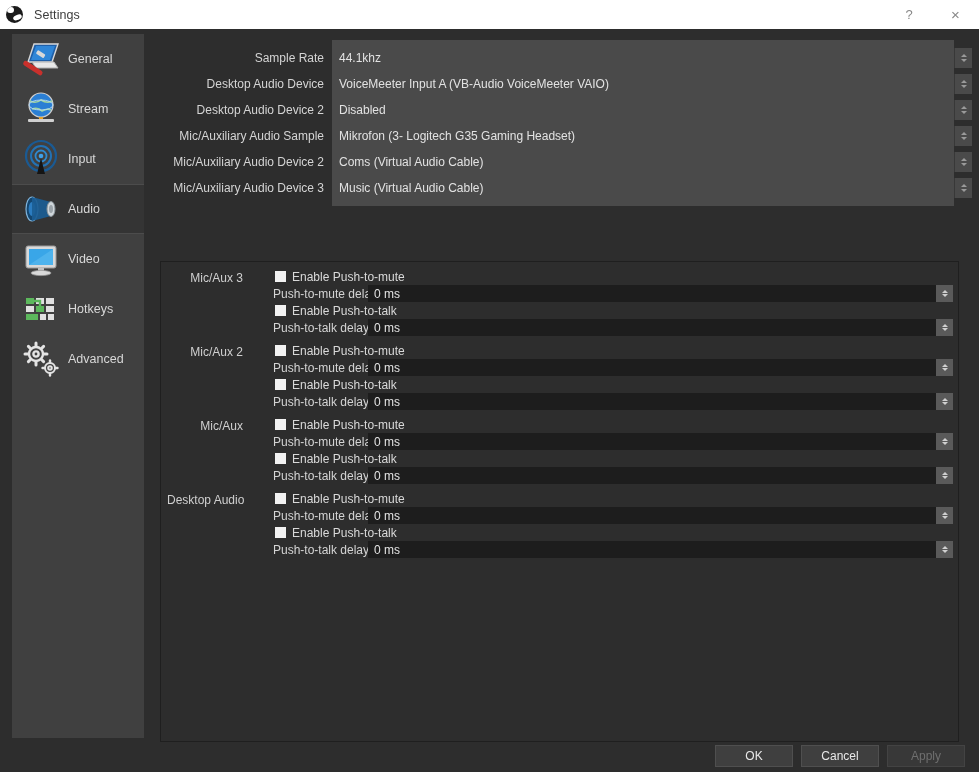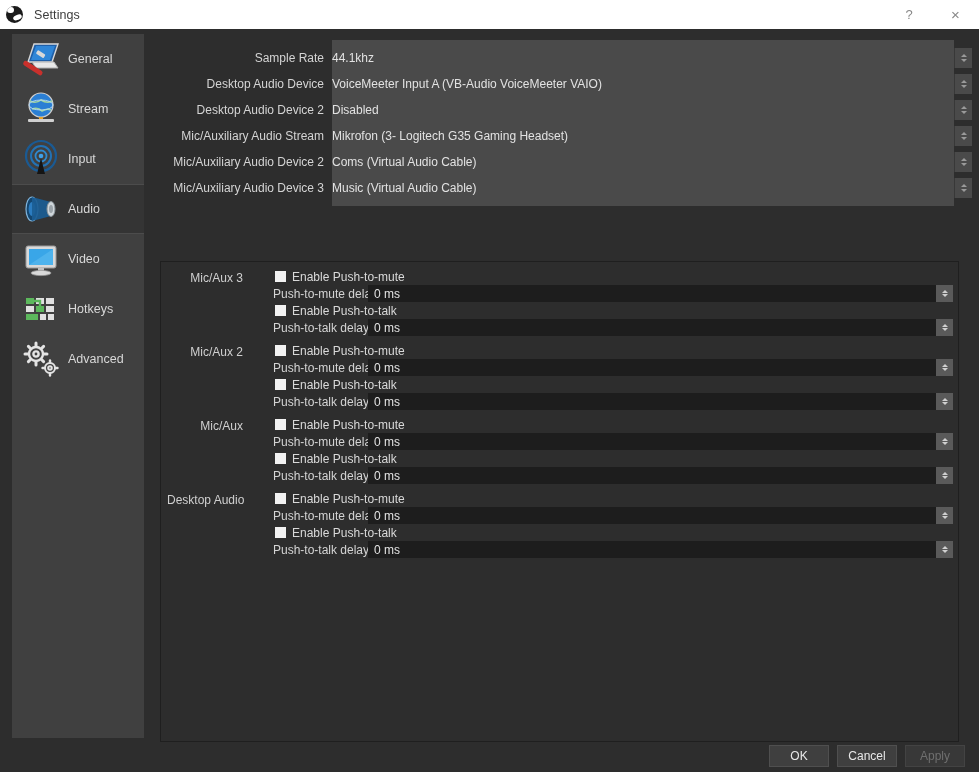--- a/index.html
+++ b/index.html
@@ -91,21 +91,21 @@
     display: flex; align-items: center; height: 20px; margin-bottom: 6px;
   }
   .combo-label {
     width: 172px; flex: 0 0 auto; text-align: right;
     font-size: 12px; color: #d4d4d4; padding-right: 8px;
     white-space: nowrap;
   }
   .combo-box {
     flex: 1 1 auto; height: 36px; background: #4a4a4a;
     display: flex; align-items: center;
-    padding-left: 0; font-size: 12px; color: #e2e2e2;
+    padding-left: 7px; font-size: 12px; color: #e2e2e2;
     white-space: nowrap; overflow: hidden;
   }
   .combo-arrow {
     width: 18px; height: 20px; flex: 0 0 auto;
     background: #4a4a4a; border-left: 1px solid #383838;
     display: flex; flex-direction: column;
     align-items: center; justify-content: center; gap: 2px;
   }
   .chev { width: 0; height: 0; }
   .chev.up { border-left: 3.5px solid transparent; border-right: 3.5px solid transparent; border-bottom: 3.5px solid #9a9a9a; }
@@ -160,21 +160,21 @@
 
   
   .footer {
     position: absolute; left: 0; top: 714px; width: 979px; height: 58px;
   }
   .btn-row {
     position: absolute; right: 14px; top: 31px;
     display: flex; gap: 8px;
   }
   .dlg-btn {
-    width: 60px; height: 22px;
+    width: 78px; height: 22px;
     background: #3f3f3f; border: 1px solid #4f4f4f;
     color: #e8e8e8; font-size: 12px;
     display: flex; align-items: center; justify-content: center;
   }
   .dlg-btn.disabled { color: #6f6f6f; background: #383838; border-color: #434343; }
 </style>
 </head>
 <body>
 
 <div class="titlebar">
@@ -335,21 +335,21 @@
       <div class="combo-row">
         <div class="combo-label">Desktop Audio Device 2</div>
         <div class="combo-box">Disabled</div>
         <div class="combo-arrow">
             <span class="chev up"></span>
             <span class="chev down"></span>
           </div>
       </div>
 
       <div class="combo-row">
-        <div class="combo-label">Mic/Auxiliary Audio Stream</div>
+        <div class="combo-label">Mic/Auxiliary Audio Sample</div>
         <div class="combo-box">Mikrofon (3- Logitech G35 Gaming Headset)</div>
         <div class="combo-arrow">
             <span class="chev up"></span>
             <span class="chev down"></span>
           </div>
       </div>
 
       <div class="combo-row">
         <div class="combo-label">Mic/Auxiliary Audio Device 2</div>
         <div class="combo-box">Coms (Virtual Audio Cable)</div>

